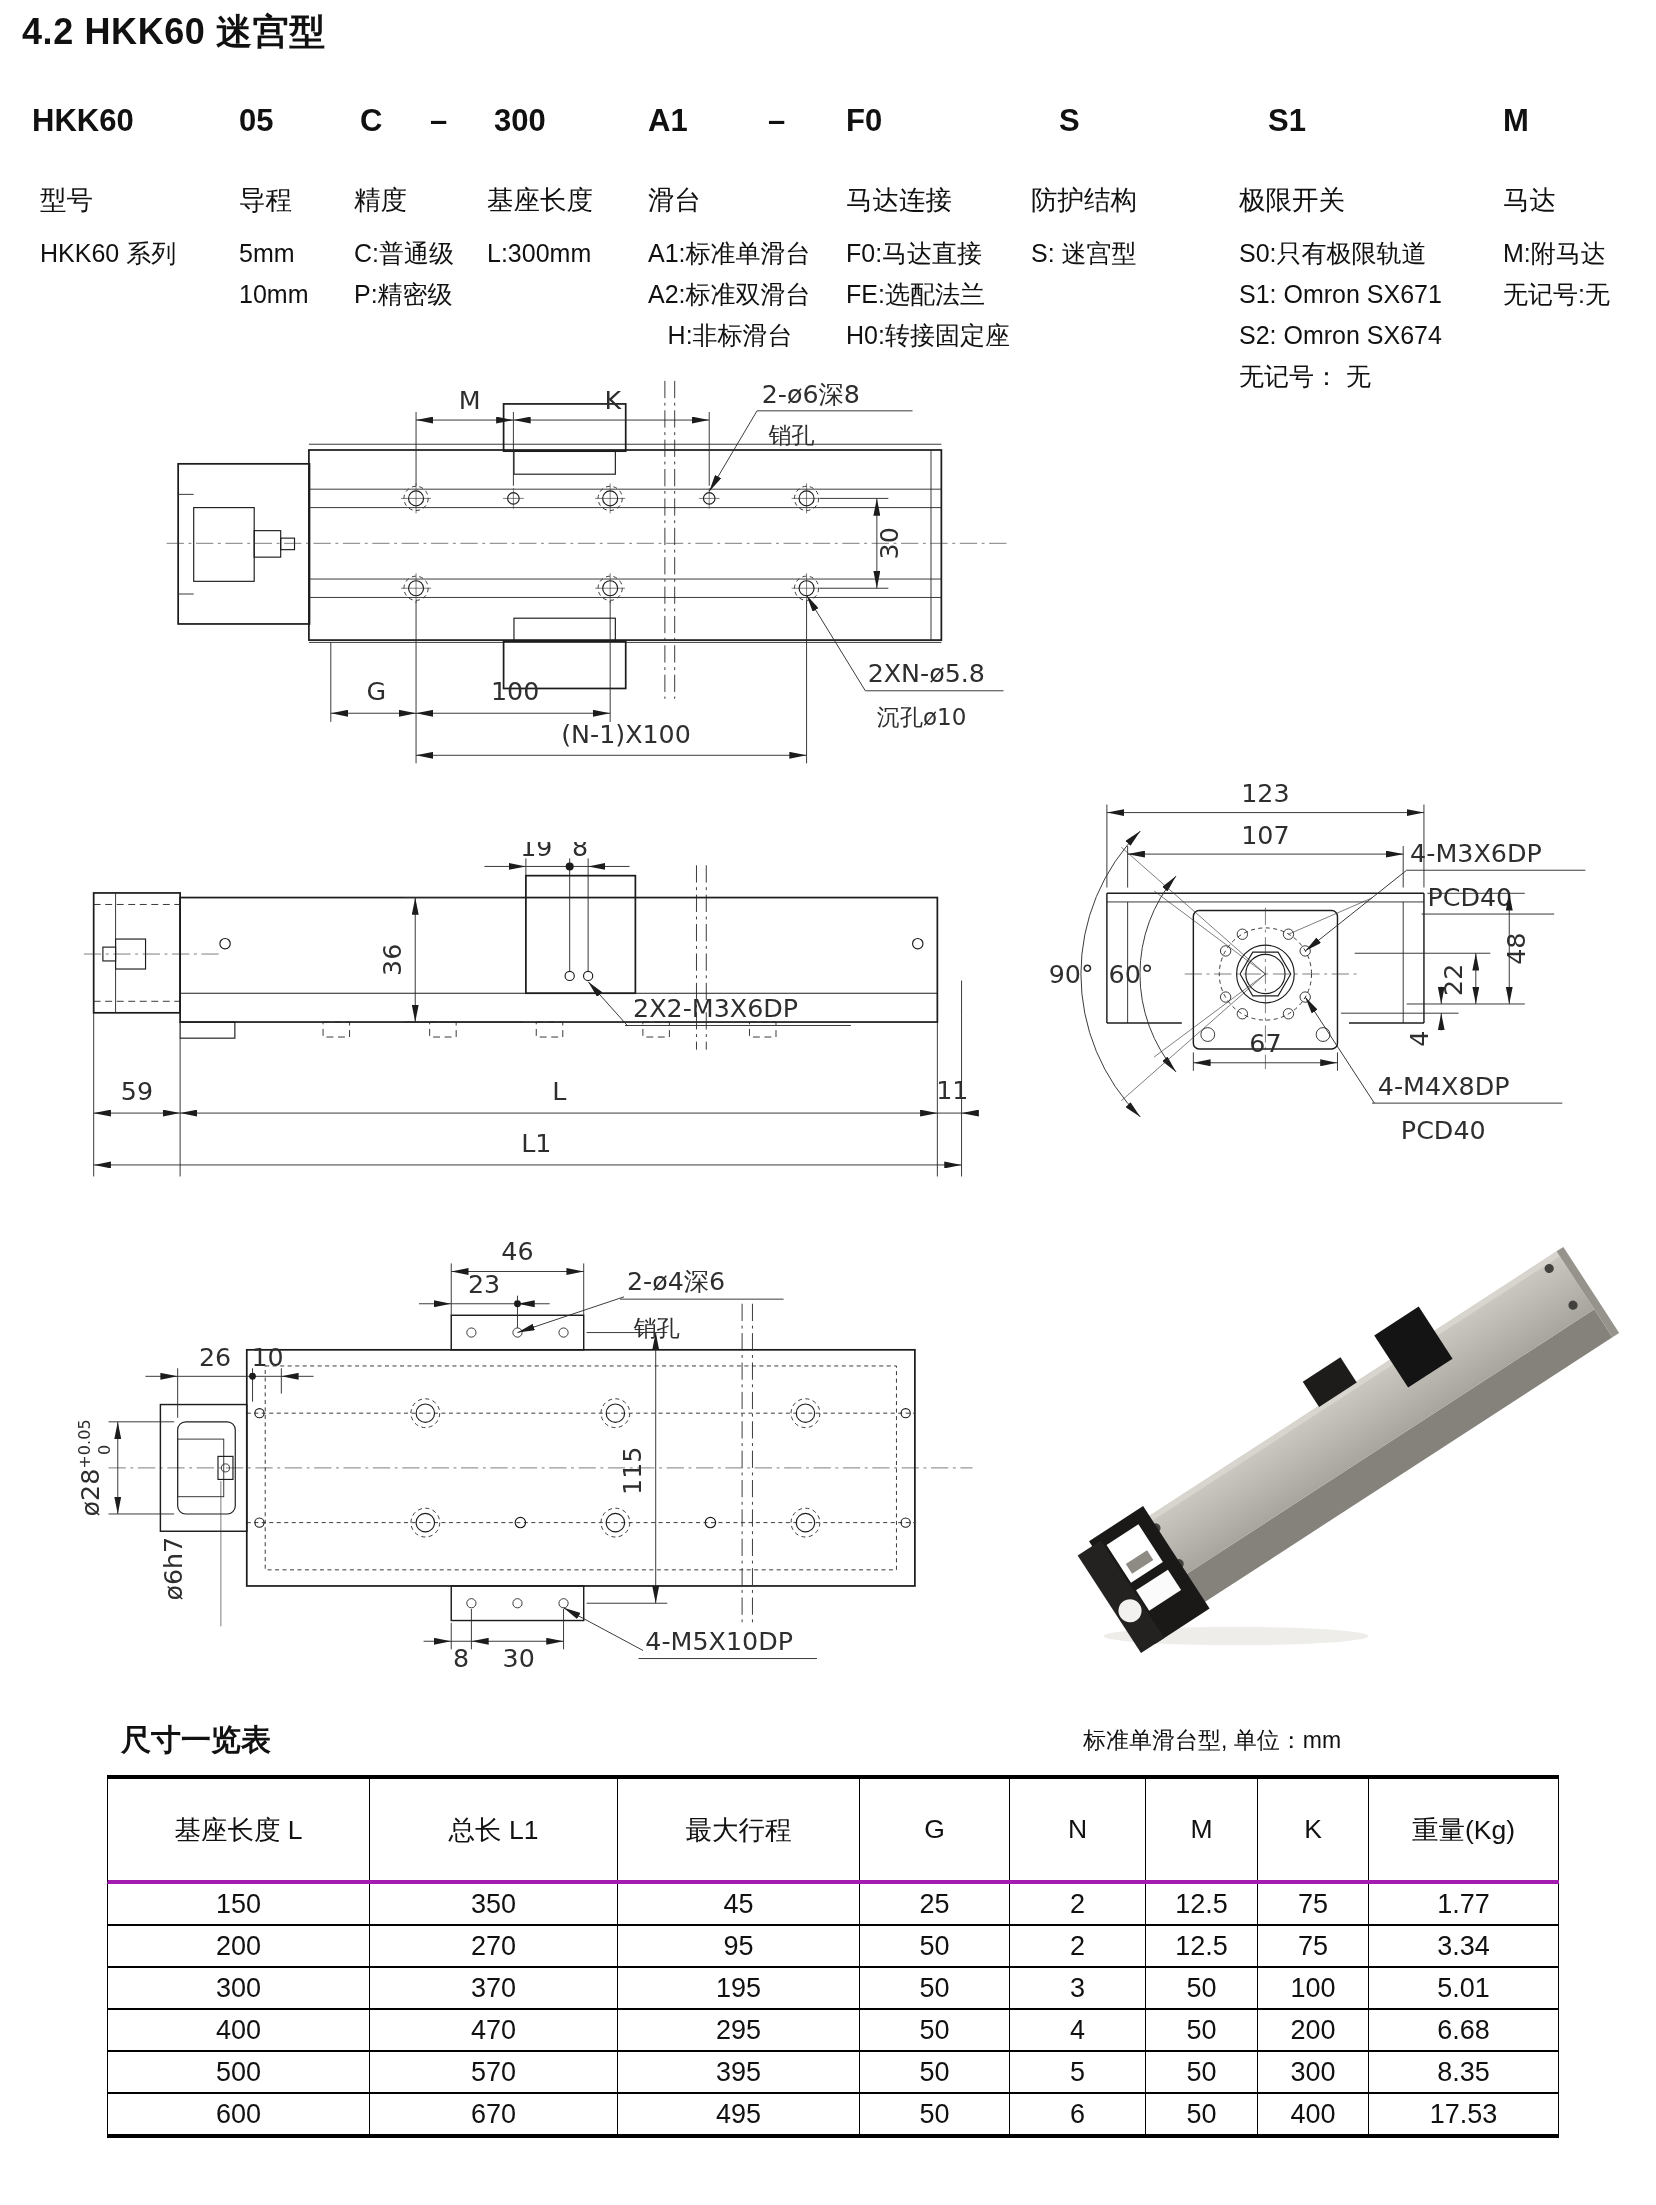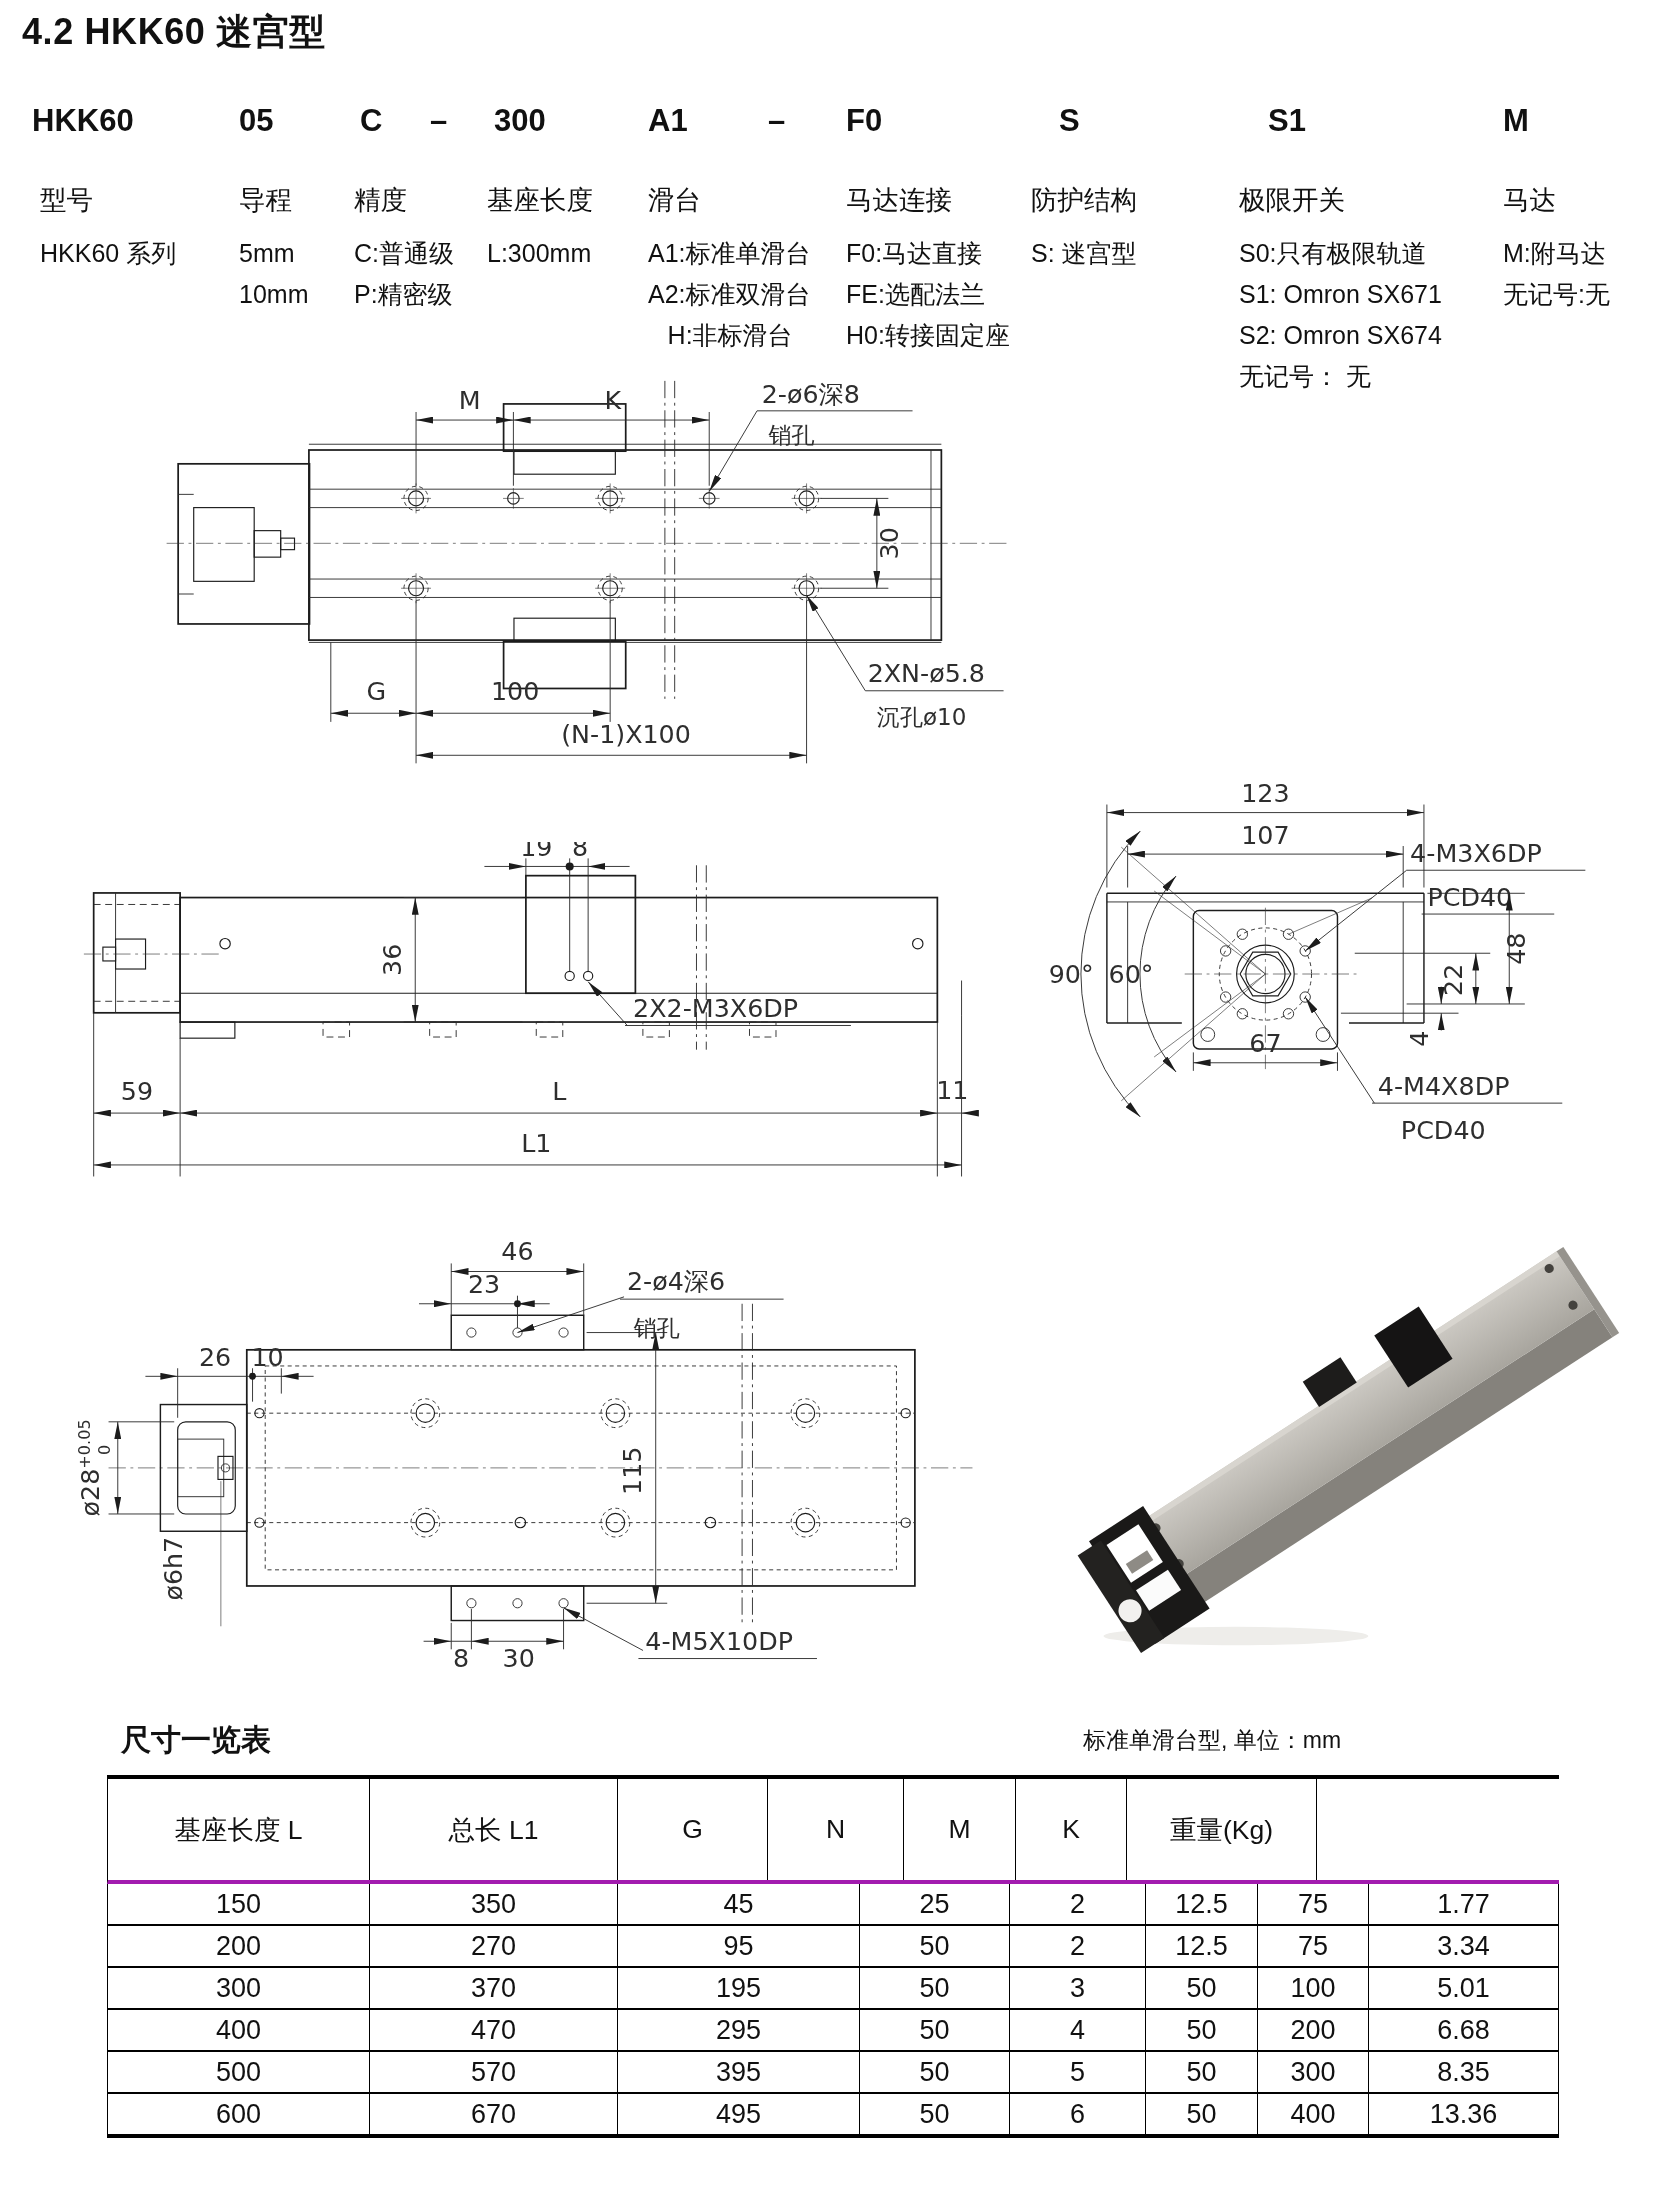--- a/index.html
+++ b/index.html
@@ -475,20 +475,21 @@
   </g>
 </svg>
 
 <div id="tbl-title" class="abs">尺寸一览表</div>
 <div id="tbl-note" class="abs">标准单滑台型, 单位：mm</div>
 
 <div id="dim-table" class="abs">
   <div class="tr head">
     <div class="td c0">基座长度 L</div>
     <div class="td c1">总长 L1</div>
+    <div class="td c2">最大行程</div>
     <div class="td c3">G</div>
     <div class="td c4">N</div>
     <div class="td c5">M</div>
     <div class="td c6">K</div>
     <div class="td c7">重量(Kg)</div>
   </div>
   <div class="tr">
     <div class="td c0">150</div>
     <div class="td c1">350</div>
     <div class="td c2">45</div>
@@ -539,16 +540,16 @@
     <div class="td c7">8.35</div>
   </div>
   <div class="tr last">
     <div class="td c0">600</div>
     <div class="td c1">670</div>
     <div class="td c2">495</div>
     <div class="td c3">50</div>
     <div class="td c4">6</div>
     <div class="td c5">50</div>
     <div class="td c6">400</div>
-    <div class="td c7">13.36</div>
+    <div class="td c7">17.53</div>
   </div>
 </div>
 
 
 </body></html>

